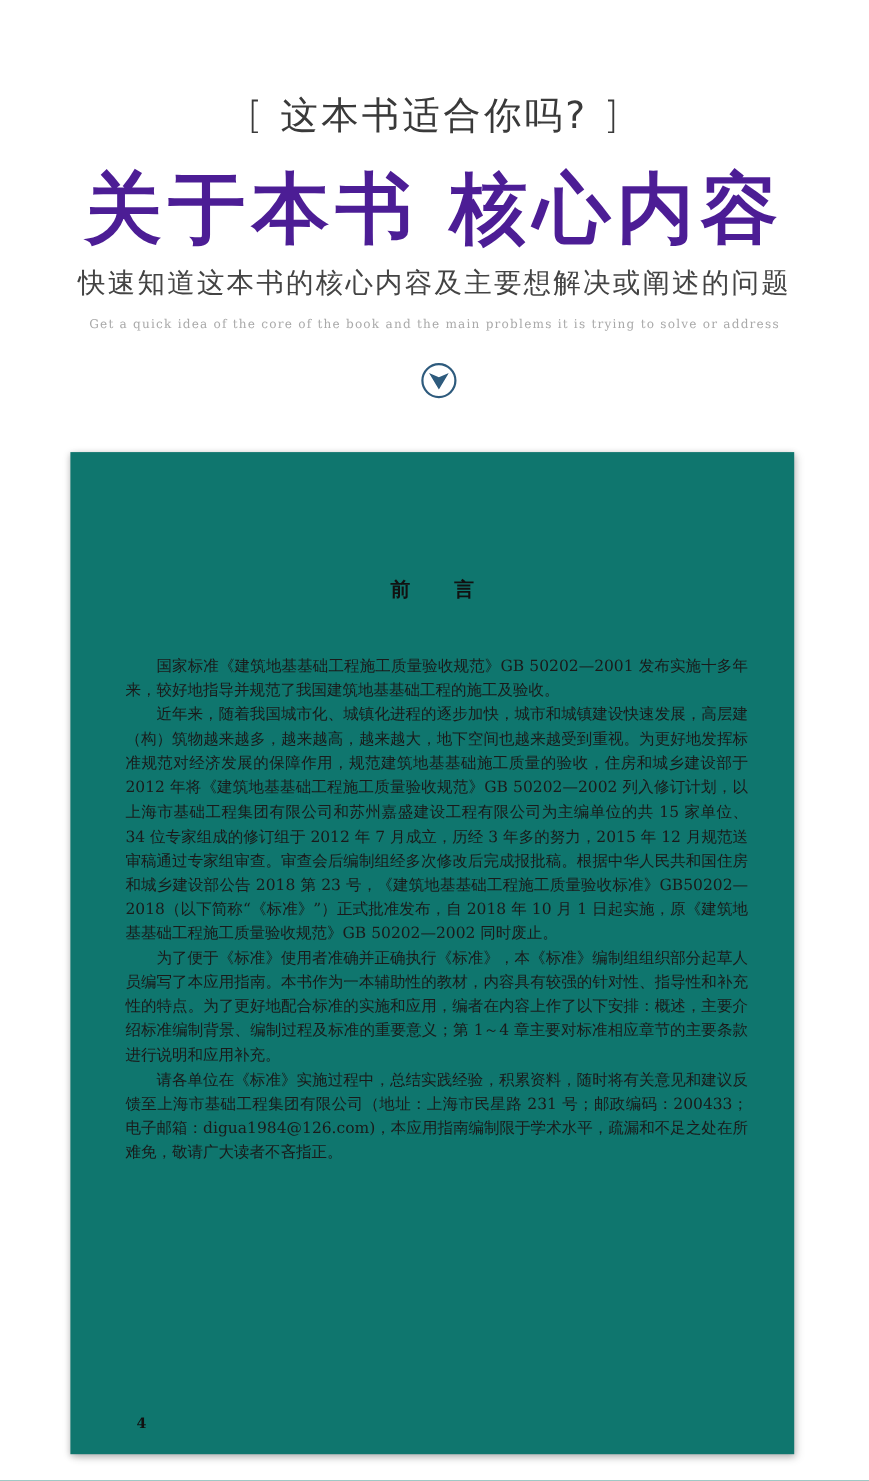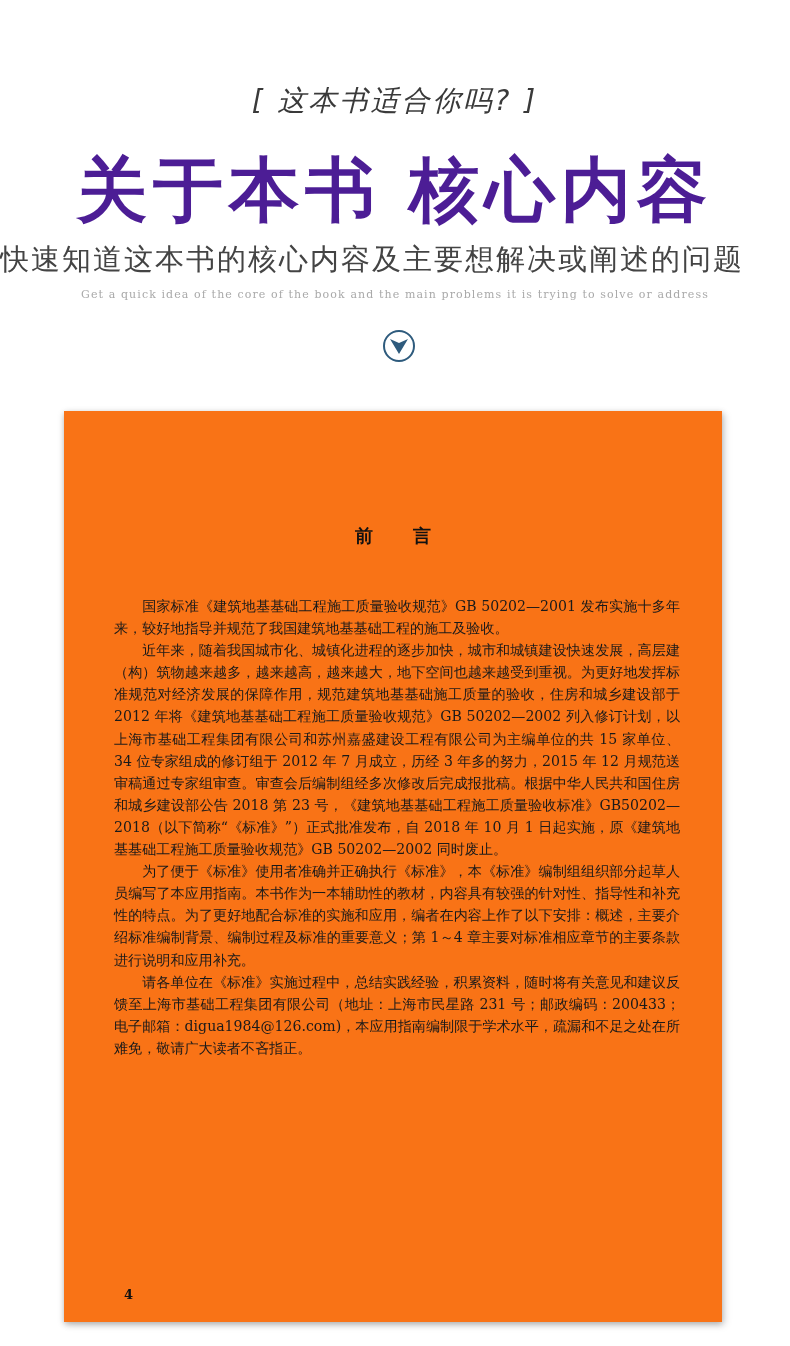--- a/index.html
+++ b/index.html
@@ -2,44 +2,44 @@
 <html><head>
 <meta charset="utf-8">
 <style>
   html, body { margin: 0; padding: 0; }
   body {
     width: 790px; height: 1346px; background: #ffffff; position: relative; overflow: hidden;
     font-family: "DejaVu Sans", sans-serif;
   }
   .kicker {
     position: absolute; top: 82px; left: 0; width: 790px; text-align: center;
-    font-family: "DejaVu Sans", sans-serif; font-size: 28px; color: #3a3a3a; letter-spacing: 3px; font-style: italic;
+    font-family: "DejaVu Sans", sans-serif; font-size: 34px; color: #3a3a3a; letter-spacing: 3px;
   }
   .kicker .br { color: #3a3a3a; font-weight: 300; }
   .headline {
     position: absolute; top: 140px; left: 0; width: 790px; text-align: center;
     font-family: "DejaVu Serif", serif; font-weight: bold; font-size: 70px; color: #4c1d95;
     letter-spacing: 6px; line-height: 100px;
   }
   .headline .gap { display: inline-block; width: 28px; }
   .subline {
-    position: absolute; top: 240px; left: 0; width: 790px; text-align: left;
-    font-family: "DejaVu Serif", serif; font-size: 29px; color: #444; letter-spacing: 2px;
+    position: absolute; top: 240px; left: 0; width: 790px; text-align: center;
+    font-family: "DejaVu Serif", serif; font-size: 25px; color: #444; letter-spacing: 2px;
   }
   .english {
     position: absolute; top: 288px; left: 0; width: 790px; text-align: center;
     font-family: "DejaVu Serif", serif; font-size: 11px; color: #a9a9a9; letter-spacing: 1.1px;
   }
   .down-btn {
     position: absolute; top: 330px; left: 383px; width: 32px; height: 32px; box-sizing: border-box;
     border: 2px solid #2e5b7d; border-radius: 50%;
   }
   .down-btn svg { position: absolute; left: 5px; top: 6px; }
   .page {
-    position: absolute; left: 64px; top: 411px; width: 658px; height: 911px; background: #f97316;
+    position: absolute; left: 64px; top: 411px; width: 658px; height: 911px; background: #0f766e;
     box-shadow: 0 2px 6px rgba(0,0,0,0.25), 3px 3px 8px rgba(0,0,0,0.12);
   }
   .page-title {
     position: absolute; top: 113px; left: 0; width: 658px; text-align: center;
     font-family: "DejaVu Sans", sans-serif; font-weight: bold; font-size: 18px; color: #111;
   }
   .page-title .sp { display: inline-block; width: 40px; }
   .body {
     position: absolute; top: 184px; left: 50px; width: 566px;
     font-family: "DejaVu Serif", serif; font-size: 14.1px; line-height: 22.1px; color: #1a1a1a;

